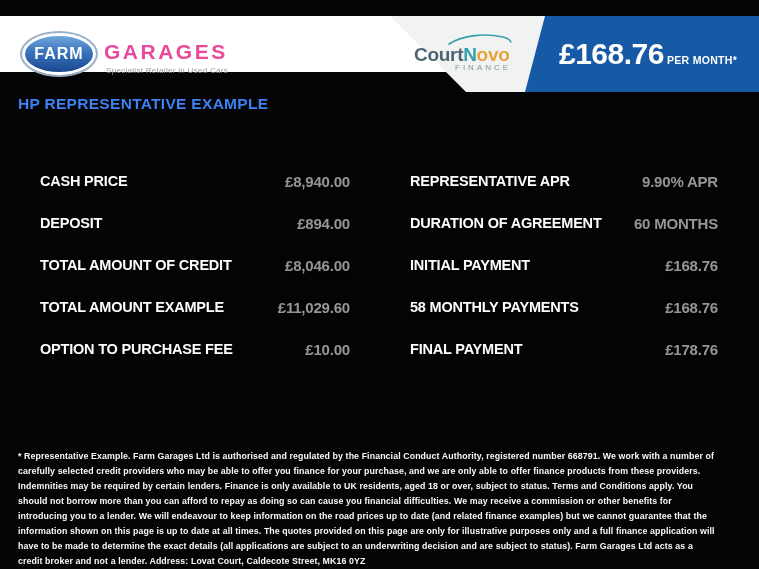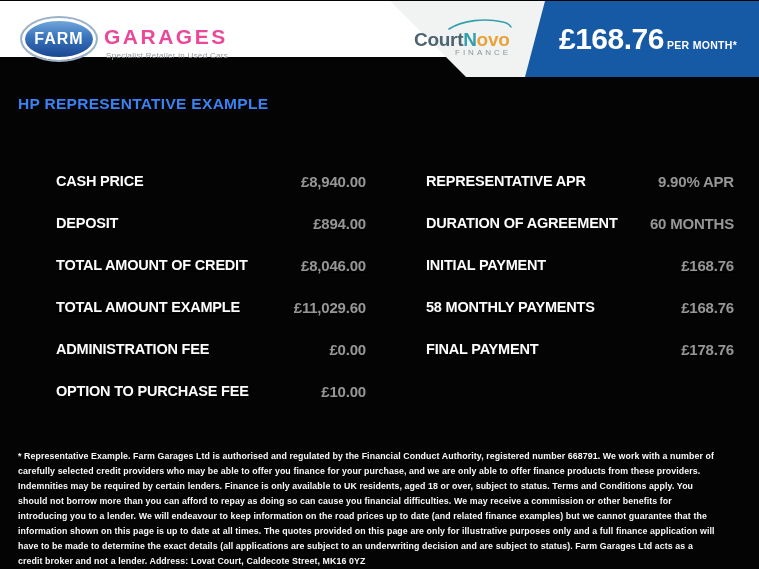--- a/index.html
+++ b/index.html
@@ -3,21 +3,21 @@
 <meta charset="utf-8">
 <style>
   html,body{margin:0;padding:0;background:#222;}
   .screen{
     position:relative;width:759px;height:569px;overflow:hidden;
     background:#040404;
     font-family:"Liberation Sans",sans-serif;
     -webkit-font-smoothing:antialiased;
   }
   
-  .header{position:absolute;left:0;top:1px;width:759px;height:56px;background:#ffffff;}
+  .header{position:absolute;left:0;top:16px;width:759px;height:56px;background:#ffffff;}
   .gray-band{position:absolute;left:0;top:0;width:759px;height:76px;background:#f1f3f3;
     clip-path:polygon(390px 0,759px 0,759px 76px,466px 76px);}
   .blue-band{position:absolute;left:0;top:0;width:759px;height:76px;background:#1659a5;
     clip-path:polygon(545px 0,759px 0,759px 76px,525px 76px);}
   
   .farm-oval{position:absolute;left:22px;top:17px;width:74px;height:42px;border-radius:50%;
     background:linear-gradient(180deg,#7db0e0 0%,#3a74bc 45%,#16418c 100%);
     box-shadow:inset 0 0 0 3px #ffffff,0 0 0 2px #9db1c6;
     display:flex;align-items:center;justify-content:center;}
   .farm-oval span{color:#fff;font-weight:700;font-size:16px;letter-spacing:1px;}
@@ -30,21 +30,21 @@
   .mn-moto{color:#4d6570;}
   .mn-n{color:#35a0ab;}
   .mn-ovo{color:#e8a33c;}
   .mn-finance{position:absolute;left:455px;top:47px;font-size:8px;color:#8b949a;letter-spacing:3px;}
   
   .price-amount{position:absolute;left:559px;top:21px;font-size:30px;font-weight:700;color:#fff;letter-spacing:-.5px;}
   .price-per{position:absolute;left:667px;top:38px;font-size:10.5px;font-weight:700;color:#fff;letter-spacing:.3px;}
   
   .page-title{position:absolute;left:18px;top:95px;font-size:15.5px;font-weight:700;
     color:#3b82f6;letter-spacing:.3px;}
-  .fin-table{position:absolute;left:56px;top:160px;width:678px;
+  .fin-table{position:absolute;left:40px;top:160px;width:678px;
     display:grid;grid-template-columns:310px 308px;column-gap:60px;text-decoration:underline;}
   .fin-col{display:flex;flex-direction:column;}
   .fin-row{height:42px;display:flex;align-items:center;justify-content:space-between;}
   .fin-label{font-size:14.5px;font-weight:700;color:#fdfdfd;letter-spacing:-.2px;white-space:nowrap;}
   .fin-value{font-size:15px;font-weight:700;color:#969696;letter-spacing:-.2px;white-space:nowrap;}
   
   .disclaimer{position:absolute;left:18px;top:449px;width:698px;
     font-size:8.8px;line-height:15px;font-weight:700;color:#f8f8f8;letter-spacing:.1px;}
 </style>
 </head>
@@ -88,24 +88,20 @@
       </div>
       <div class="fin-row">
         <span class="fin-label">TOTAL AMOUNT OF CREDIT</span>
         <span class="fin-value">£8,046.00</span>
       </div>
       <div class="fin-row">
         <span class="fin-label">TOTAL AMOUNT EXAMPLE</span>
         <span class="fin-value">£11,029.60</span>
       </div>
       <div class="fin-row">
-        <span class="fin-label">ADMINISTRATION FEE</span>
-        <span class="fin-value">£0.00</span>
-      </div>
-      <div class="fin-row">
         <span class="fin-label">OPTION TO PURCHASE FEE</span>
         <span class="fin-value">£10.00</span>
       </div>
     </div>
     <div class="fin-col">
       <div class="fin-row">
         <span class="fin-label">REPRESENTATIVE APR</span>
         <span class="fin-value">9.90% APR</span>
       </div>
       <div class="fin-row">

